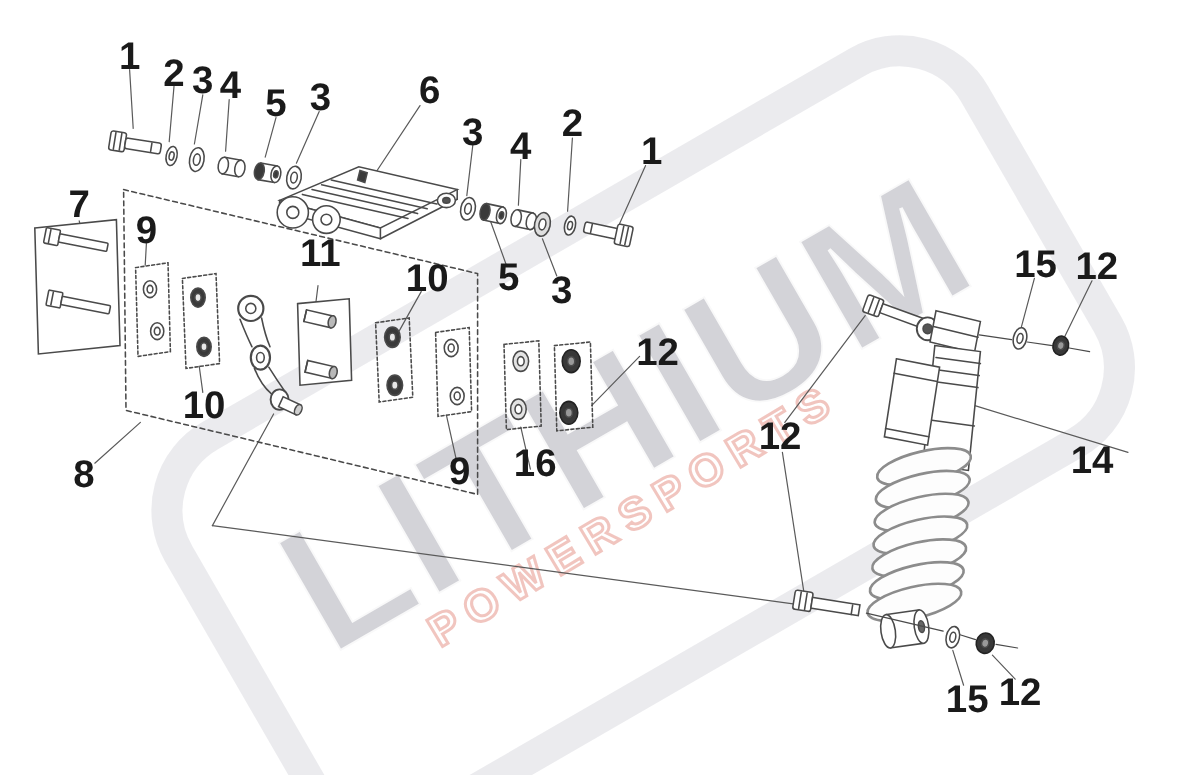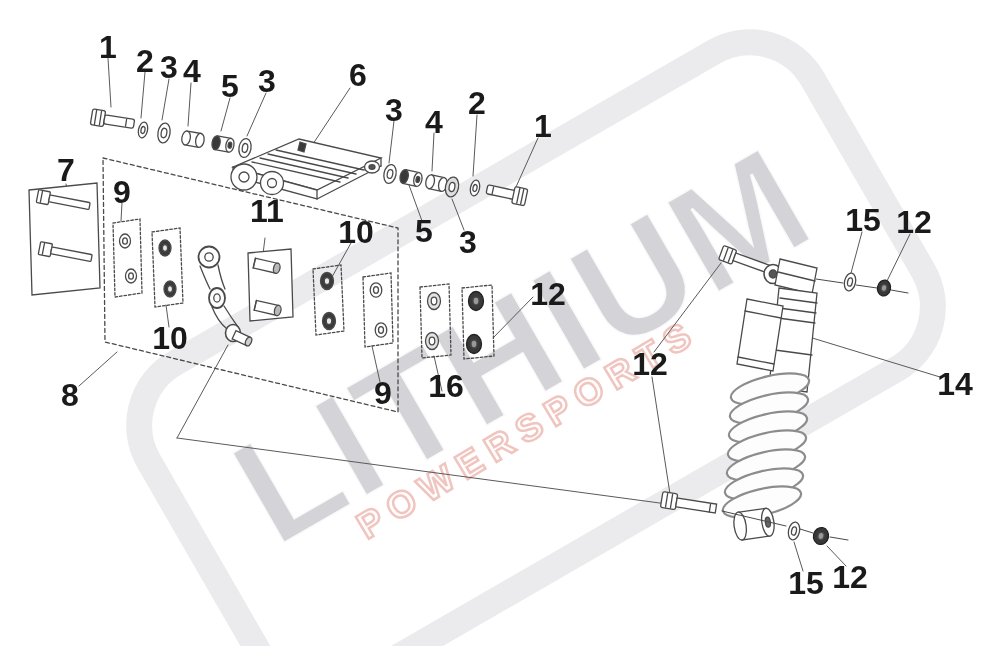--- a/index.html
+++ b/index.html
@@ -358,20 +358,20 @@
       <div class="callout" style="left: 66px; top: 170px;">7</div>
       <div class="callout" style="left: 122px; top: 192px;">9</div>
       <div class="callout" style="left: 170px; top: 338px;">10</div>
       <div class="callout" style="left: 267px; top: 211px;">11</div>
       <div class="callout" style="left: 356px; top: 232px;">10</div>
       <div class="callout" style="left: 383px; top: 393px;">9</div>
       <div class="callout" style="left: 446px; top: 386px;">16</div>
       <div class="callout" style="left: 548px; top: 294px;">12</div>
       <div class="callout" style="left: 70px; top: 395px;">8</div>
       <div class="callout" style="left: 650px; top: 364px;">12</div>
-      <div class="callout" style="left: 955px; top: 384px;">14</div>
+      <div class="callout" style="left: 910px; top: 384px;">14</div>
       <div class="callout" style="left: 863px; top: 220px;">15</div>
       <div class="callout" style="left: 914px; top: 222px;">12</div>
       <div class="callout" style="left: 806px; top: 583px;">15</div>
       <div class="callout" style="left: 850px; top: 577px;">12</div>
     </div>
 
 </div>
 
 </body></html>

